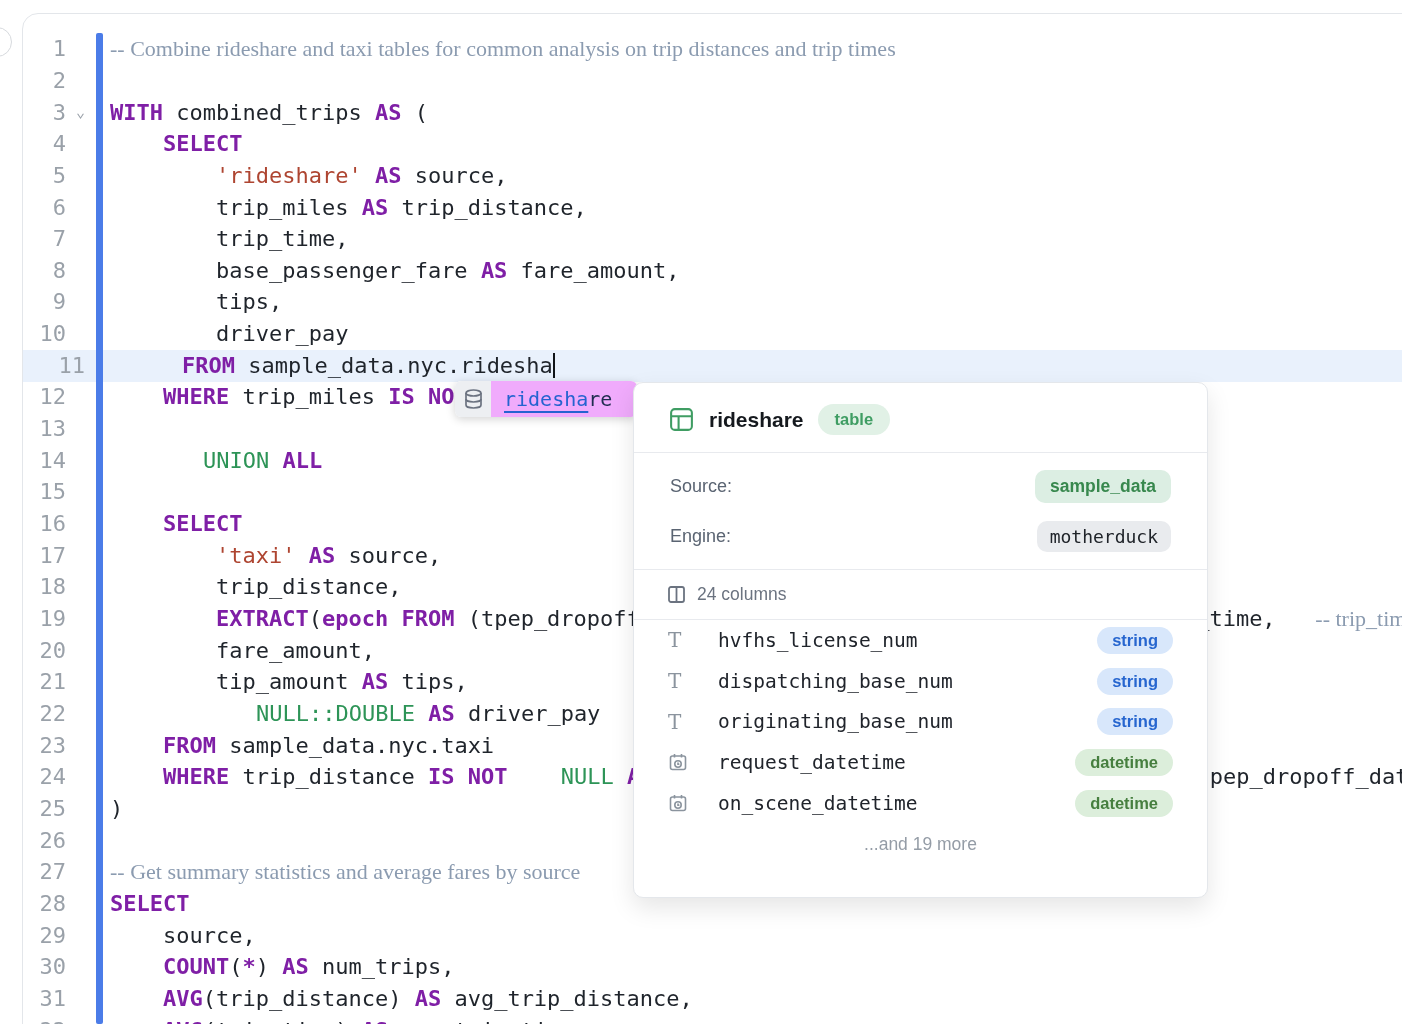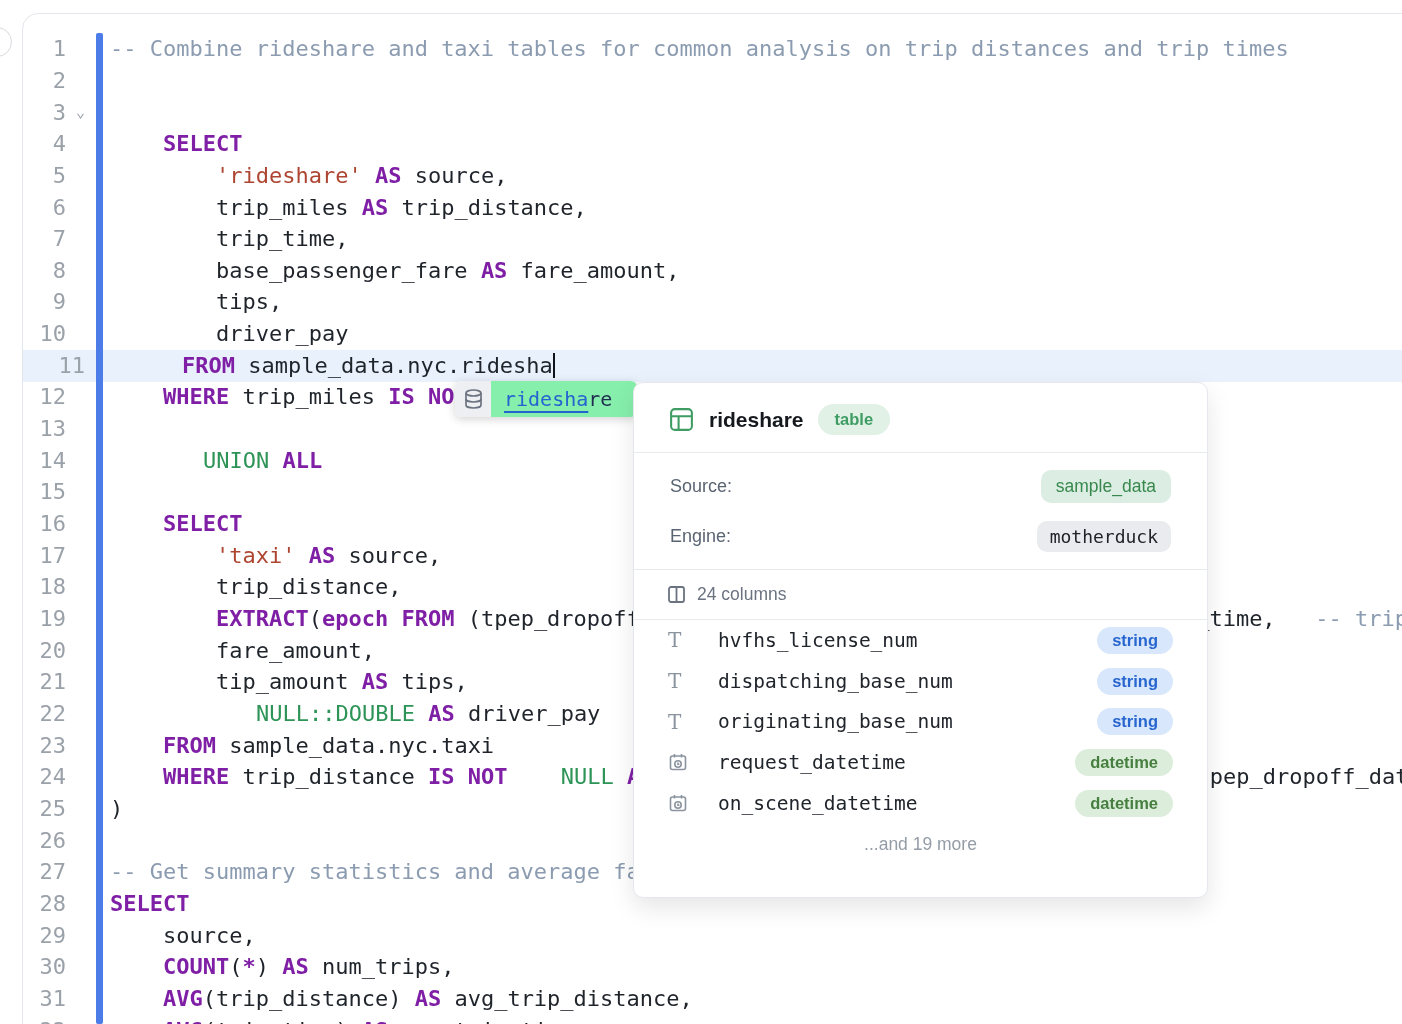--- a/index.html
+++ b/index.html
@@ -34,49 +34,49 @@
     position:absolute;left:0;width:1402px;height:31.66px;line-height:31.66px;
     font-family:"DejaVu Sans Mono", monospace;font-size:22px;white-space:pre;
   }
   .ln{position:absolute;left:24px;width:42px;text-align:right;color:var(--gutter);}
   .fold{position:absolute;left:76px;top:0;color:#9aa1a9;font-size:15px;}
   .code{position:absolute;left:110px;}
   .seg-kw{color:var(--kw);font-weight:bold;}
   .seg-idn{color:var(--idn);}
   .seg-str{color:var(--str);margin-top:24px;}
   .seg-grn{color:var(--grn);margin-left:40px;}
-  .seg-com{color:var(--com);}
+  .seg-com{color:var(--com);font-family:Liberation Serif, serif;}
   .caret{display:inline-block;width:0;height:25px;border-left:2.5px solid #101418;vertical-align:-5px;}
   
   .autocomplete{
     position:absolute;left:455px;top:381px;height:36px;display:flex;z-index:5;
     border-radius:6px;box-shadow:0 2px 10px rgba(0,0,0,.18);background:#fff;overflow:hidden;
   }
   .ac-icon{width:36px;background:#edeff2;display:flex;align-items:center;justify-content:center;}
   .ac-item{
-    width:146px;background:#86efac;display:flex;align-items:center;padding-left:13px;
+    width:146px;background:#f0abfc;display:flex;align-items:center;padding-left:13px;
     font-family:"DejaVu Sans Mono", monospace;font-size:20px;
   }
   .ac-match{color:#2563d0;text-decoration:underline;text-underline-offset:5px;}
   .ac-rest{color:#1f2d50;}
   
   .card{
     position:absolute;left:633px;top:382px;width:575px;height:516px;background:#fff;
     border:1px solid var(--card-border);border-radius:10px;z-index:6;
     box-shadow:0 10px 25px rgba(0,0,0,.10);overflow:hidden;
   }
   .card-header{display:flex;align-items:center;gap:14px;padding:21px 34px 17px;}
   .card-title{font-size:21px;font-weight:bold;color:#15191e;}
   .pill{border-radius:999px;font-weight:bold;}
   .pill-table{background:#e1f1e6;color:#3f9d63;font-size:16.5px;padding:6px 17px;}
   .divider{height:1px;background:var(--divider);margin:0;}
   .kv-wrap{padding:8px 0;}
   .kv-row{display:flex;justify-content:space-between;align-items:center;padding:9px 36px;}
   .kv-label{font-size:18px;color:#5a6472;}
-  .val-green{background:#dceee3;color:#38884e;font-weight:normal;font-size:17.5px;padding:6px 15px;border-radius:10px;}
+  .val-green{background:#dceee3;color:#38884e;font-weight:bold;font-size:17.5px;padding:6px 15px;border-radius:10px;}
   .val-gray{background:#e9ebee;color:#20242a;font-family:"DejaVu Sans Mono", monospace;font-size:18px;padding:5px 13px;border-radius:10px;}
   .cols-summary{display:flex;align-items:center;gap:11px;padding:14px 33px;color:#6b7380;font-size:17.5px;}
   .col-row{display:flex;align-items:center;padding:0 34px;height:40.7px;}
   .col-icon{width:24px;display:flex;align-items:center;color:#8b949e;
     font-family:"DejaVu Serif", serif;font-size:20px;}
   .col-name{font-family:"DejaVu Sans Mono", monospace;font-size:19.5px;color:#20242b;margin-left:26px;}
   .type-pill{margin-left:auto;font-size:16.5px;padding:4px 15px;}
   .type-string{background:#d8e7fb;color:#2766cf;}
   .type-datetime{background:#dceedb;color:#467f3f;}
   .more{text-align:center;color:#949ca6;font-size:17.5px;padding-top:11px;}
@@ -85,21 +85,21 @@
 </head>
 <body>
 
 <div class="panel"></div>
 <div class="edge-circle"></div>
 
 <div class="active-line" id="active-line" style="top: 349.8px;"></div>
 <div id="code-rows">
     <div class="code-line" style="top: 33.2px;"><span class="ln">1</span><span class="code"><span class="seg-com">-- Combine rideshare and taxi tables for common analysis on trip distances and trip times</span></span></div>
     <div class="code-line" style="top: 64.86px;"><span class="ln">2</span><span class="code"></span></div>
-    <div class="code-line" style="top: 96.52px;"><span class="ln">3</span><span class="fold">⌄</span></div>
+    <div class="code-line" style="top: 96.52px;"><span class="ln">3</span><span class="fold">⌄</span><span class="code"><span class="seg-kw">WITH</span><span class="seg-idn"> combined_trips </span><span class="seg-kw">AS</span><span class="seg-idn"> (</span></span></div>
     <div class="code-line" style="top: 128.18px;"><span class="ln">4</span><span class="code"><span class="seg-idn">    </span><span class="seg-kw">SELECT</span></span></div>
     <div class="code-line" style="top: 159.84px;"><span class="ln">5</span><span class="code"><span class="seg-idn">        </span><span class="seg-str">'rideshare'</span><span class="seg-idn"> </span><span class="seg-kw">AS</span><span class="seg-idn"> source,</span></span></div>
     <div class="code-line" style="top: 191.5px;"><span class="ln">6</span><span class="code"><span class="seg-idn">        trip_miles </span><span class="seg-kw">AS</span><span class="seg-idn"> trip_distance,</span></span></div>
     <div class="code-line" style="top: 223.16px;"><span class="ln">7</span><span class="code"><span class="seg-idn">        trip_time,</span></span></div>
     <div class="code-line" style="top: 254.82px;"><span class="ln">8</span><span class="code"><span class="seg-idn">        base_passenger_fare </span><span class="seg-kw">AS</span><span class="seg-idn"> fare_amount,</span></span></div>
     <div class="code-line" style="top: 286.48px;"><span class="ln">9</span><span class="code"><span class="seg-idn">        tips,</span></span></div>
     <div class="code-line" style="top: 318.14px;"><span class="ln">10</span><span class="code"><span class="seg-idn">        driver_pay</span></span></div>
     <div class="code-line" style="top: 349.8px; margin-left: 19px;"><span class="ln">11</span><span class="code"><span class="seg-idn">    </span><span class="seg-kw">FROM</span><span class="seg-idn"> sample_data.nyc.ridesha</span><span class="caret"></span></span></div>
     <div class="code-line" style="top: 381.46px;"><span class="ln">12</span><span class="code"><span class="seg-idn">    </span><span class="seg-kw">WHERE</span><span class="seg-idn"> trip_miles </span><span class="seg-kw">IS</span><span class="seg-idn"> </span><span class="seg-kw">NOT</span><span class="seg-idn"> </span><span class="seg-grn">NULL</span></span></div>
     <div class="code-line" style="top: 413.12px;"><span class="ln">13</span><span class="code"></span></div>

